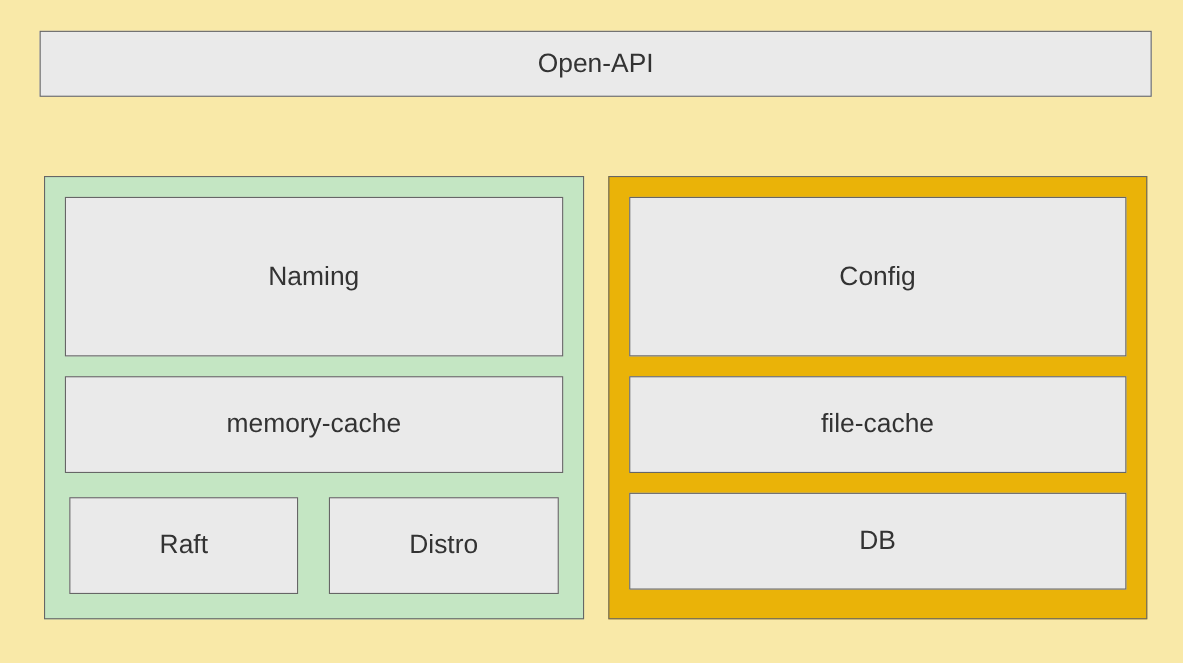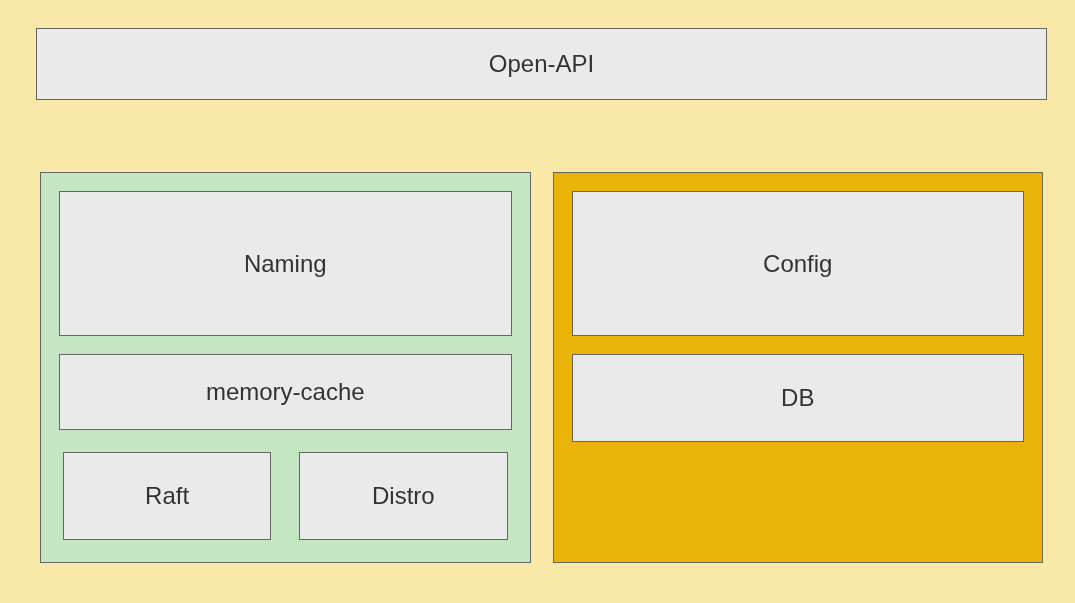--- a/index.html
+++ b/index.html
@@ -51,21 +51,21 @@
       background: #eaeaea;
       border: 1px solid #666;
       display: flex;
       align-items: center;
       justify-content: center;
     }
     .card-tall {
       height: 145px;
     }
     .card-mid {
-      height: 76px;
+      height: 88px;
     }
     .card-short {
       height: 88px;
     }
     .split-row {
       display: flex;
       gap: 28px;
     }
     .split-row .card {
       flex: 1;
@@ -94,18 +94,21 @@
       <div class="card card-short">
         <span>Distro</span>
       </div>
     </div>
   </div>
 
   <div class="panel panel-pink">
     <div class="card card-tall">
       <span>Config</span>
     </div>
+    <div class="card card-mid">
+      <span>file-cache</span>
+    </div>
     <div class="card card-short">
       <span>DB</span>
     </div>
   </div>
 
 </div>
 
 </body></html>

